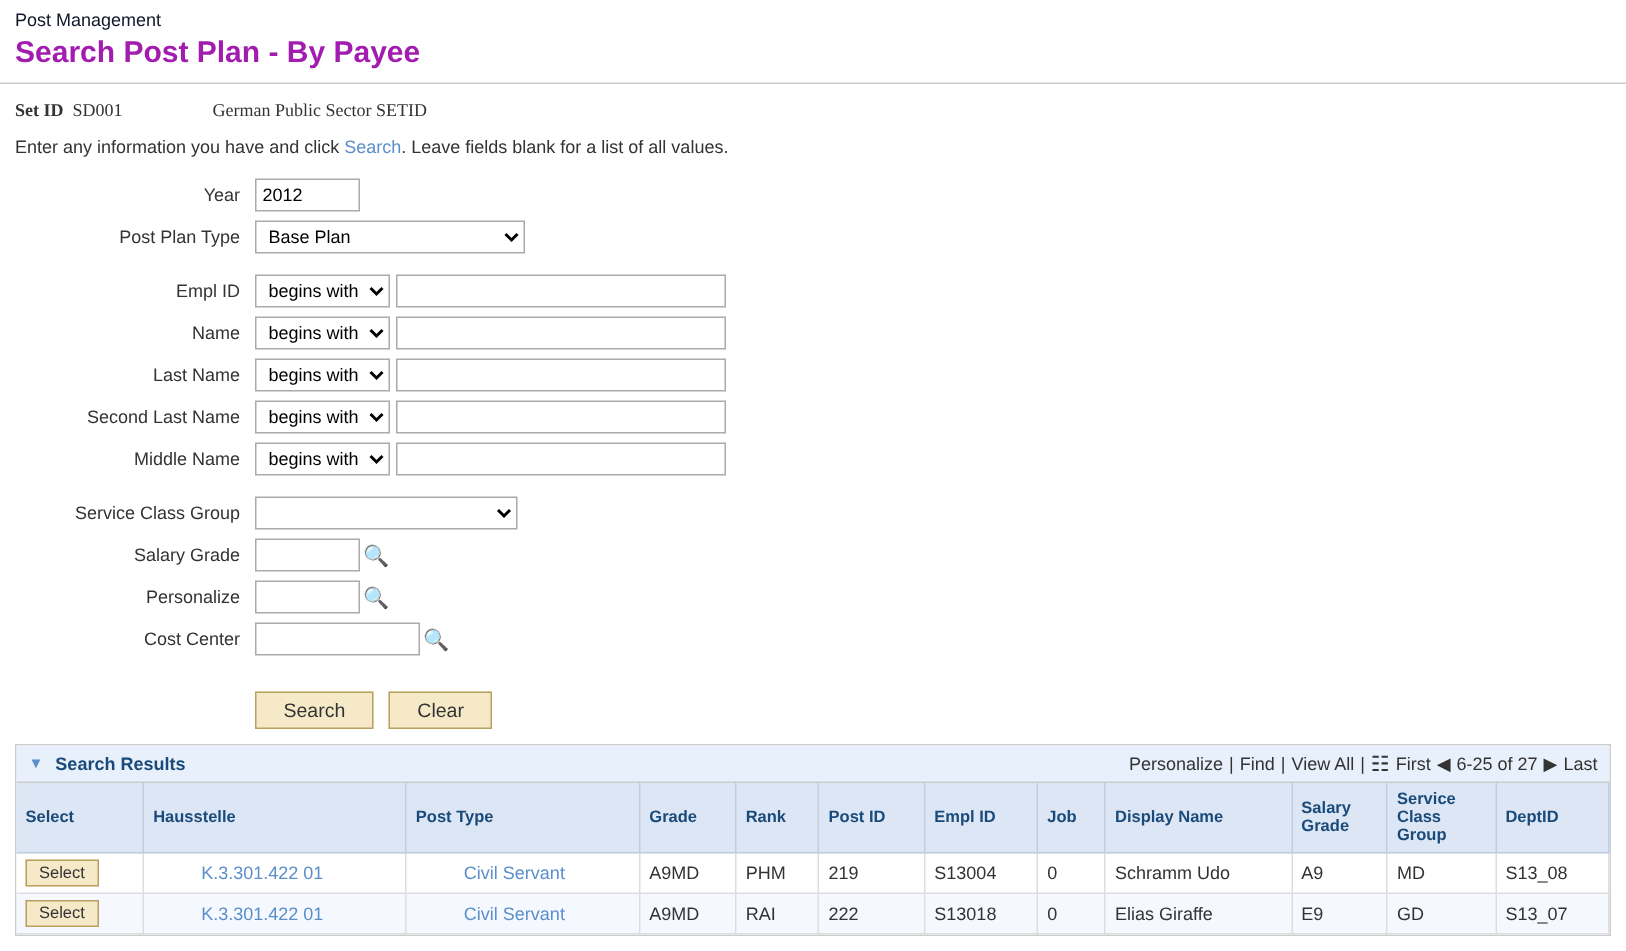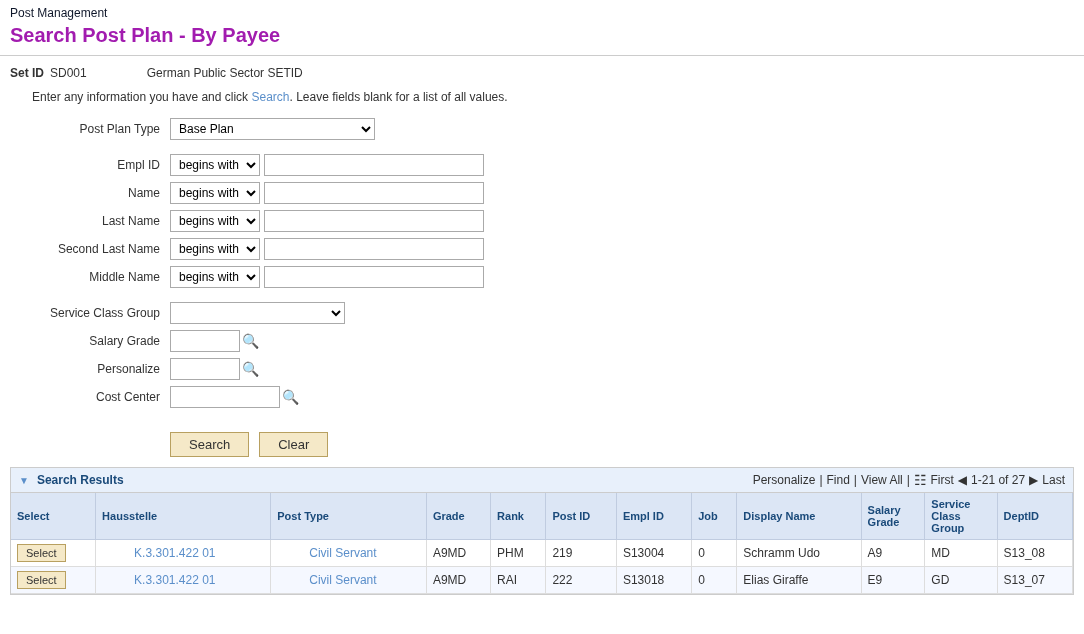--- a/index.html
+++ b/index.html
@@ -2,33 +2,33 @@
 <html><head>
   <meta charset="utf-8">
   <style>
     * { box-sizing: border-box; margin: 0; padding: 0; }
     body { font-family: Arial, sans-serif; font-size: 13px; color: #333; background: #fff; }
 
     .breadcrumb { color: #0f172a; font-size: 12px; padding: 6px 10px 2px 10px; }
     .page-title { font-size: 20px; color: #a21caf; font-weight: bold; padding: 2px 10px 8px 10px; border-bottom: 1px solid #ccc; }
 
     .setid-bar { display: flex; align-items: center; padding: 10px 10px 6px 10px; gap: 60px; }
-    .setid-item { display: flex; gap: 6px; align-items: center; }
+    .setid-item { display: flex; gap: 6px; align-items: center; font-family: Liberation Serif, serif; }
     .setid-label { font-weight: bold; font-size: 12px; }
     .setid-value { font-size: 12px; }
 
-    .instruction { padding: 4px 10px 10px 10px; font-size: 12px; color: #333; margin-left: 22px; }
+    .instruction { padding: 4px 10px 10px 10px; font-size: 12px; color: #333; }
     .instruction span { color: #5b8fca; }
 
     .form-section { padding: 4px 10px 10px 10px; }
     .form-row { display: flex; align-items: center; margin-bottom: 6px; }
     .form-label { text-align: right; min-width: 160px; padding-right: 10px; font-size: 12px; color: #333; font-weight: normal; }
     .form-input { border: 1px solid #aaa; padding: 2px 4px; font-size: 12px; height: 22px; }
     .form-input-sm { width: 70px; }
-    .form-input-md { width: 205px; }
+    .form-input-md { width: 180px; }
 
     select.form-input { background: #fff; }
     .begins-with-select { width: 90px; margin-right: 4px; }
     .text-input { width: 220px; border: 1px solid #aaa; padding: 2px 4px; font-size: 12px; height: 22px; }
 
     .lookup-icon { cursor: pointer; margin-left: 2px; color: #666; font-size: 14px; }
 
     .button-row { display: flex; gap: 10px; padding: 8px 10px 10px 170px; }
     .btn { border: 1px solid #b8a060; background: #f5e9c8; padding: 4px 18px; font-size: 13px; cursor: pointer; color: #333; }
 
@@ -71,20 +71,24 @@
     <span class="setid-value">German Public Sector SETID</span>
   </div>
 </div>
 
 <div class="instruction">
   Enter any information you have and click <span>Search</span>. Leave fields blank for a list of all values.
 </div>
 
 <div class="form-section">
 
+  <div class="form-row">
+    <label class="form-label">Year</label>
+    <input class="form-input form-input-sm" type="text" value="2012" style="">
+  </div>
 
   <div class="form-row">
     <label class="form-label">Post Plan Type</label>
     <select class="form-input form-input-md">
       <option>Base Plan</option>
       <option>Increment Plan</option>
       <option>Promotion Plan</option>
     </select>
   </div>
 
@@ -173,21 +177,21 @@
     <div class="results-nav">
       <span class="nav-link">Personalize</span>
       <span class="nav-sep">|</span>
       <span class="nav-link">Find</span>
       <span class="nav-sep">|</span>
       <span class="nav-link">View All</span>
       <span class="nav-sep">|</span>
       <span class="grid-icon">☷</span>
       <span class="nav-link">First</span>
       <span>◀</span>
-      <span>1-21 of 27</span>
+      <span>6-25 of 27</span>
       <span>▶</span>
       <span class="nav-link">Last</span>
     </div>
   </div>
 
   <table>
     <thead>
       <tr>
         <th>Select</th>
         <th class="sortable">Hausstelle</th>

